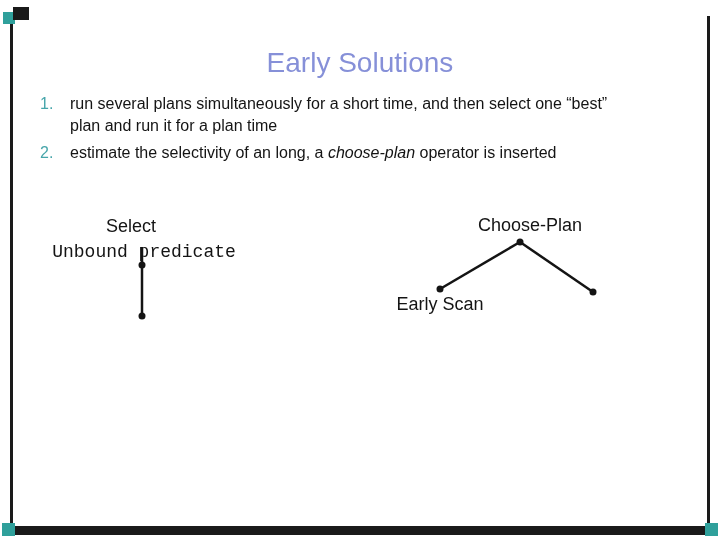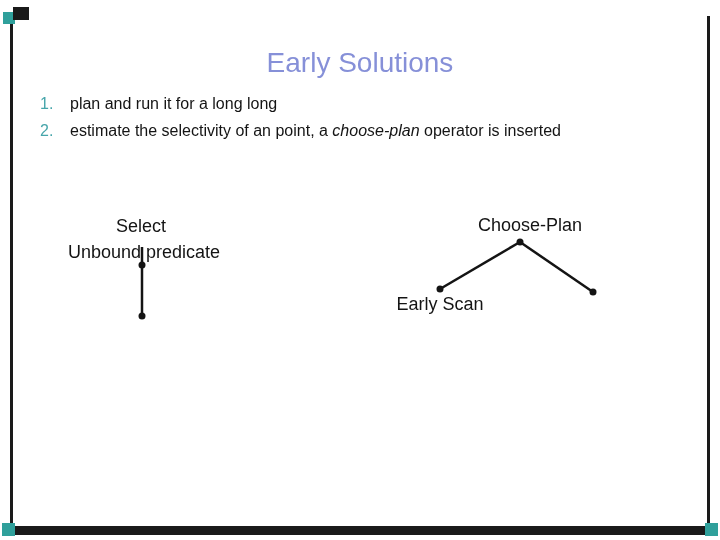--- a/index.html
+++ b/index.html
@@ -45,22 +45,22 @@
   .list-lines{font-size:16px;line-height:22px;}
   .list-line{white-space:nowrap;}
   .it{font-style:italic;}
 
   
   .tree-svg{position:absolute;left:0;top:0;width:720px;height:540px;z-index:1;pointer-events:none;}
   .tree-label{
     position:absolute;z-index:2;font-size:18px;line-height:20px;
     color:var(--body-color);text-align:center;white-space:nowrap;
   }
-  .lbl-select{left:91px;top:216px;width:100px;}
-  .lbl-unbound{left:44px;top:242px;width:200px;}
+  .lbl-select{left:81px;top:216px;width:100px;}
+  .lbl-unbound{left:44px;top:242px;width:200px;font-family:Liberation Mono, monospace;}
   .lbl-getset{left:90px;top:319px;width:100px;}
   .lbl-chooseplan{left:455px;top:215px;width:150px;}
   .lbl-filescan{left:390px;top:294px;width:100px;}
   .lbl-btree{left:532px;top:295px;width:120px;}
 </style>
 </head>
 <body>
 
 <div class="slide">
 
@@ -71,27 +71,28 @@
   <div class="frame-piece corner-tl-black"></div>
   <div class="teal-square corner-bl-teal"></div>
   <div class="teal-square corner-br-teal"></div>
 
   <div class="title">Early Solutions</div>
 
   <div class="list">
     <div class="list-item">
       <div class="list-num">1.</div>
       <div class="list-lines">
-        <div class="list-line">plan and run it for a long long</div>
+        <div class="list-line">run several plans simultaneously for a short time, and then select one “best”</div>
+        <div class="list-line">plan and run it for a plan time</div>
       </div>
     </div>
     <div class="list-item">
       <div class="list-num">2.</div>
       <div class="list-lines">
-        <div class="list-line"><span>estimate the selectivity of an point, a </span><span class="it">choose-plan</span><span> operator is inserted</span></div>
+        <div class="list-line"><span>estimate the selectivity of an long, a </span><span class="it">choose-plan</span><span> operator is inserted</span></div>
       </div>
     </div>
   </div>
 
   <svg class="tree-svg" viewBox="0 0 720 540" xmlns="http://www.w3.org/2000/svg">
 
     <line x1="142" y1="247" x2="142" y2="316" stroke="#141414" stroke-width="2.5"></line>
     <circle cx="142" cy="265" r="3.5" fill="#141414"></circle>
     <circle cx="142" cy="316" r="3.5" fill="#141414"></circle>
 

